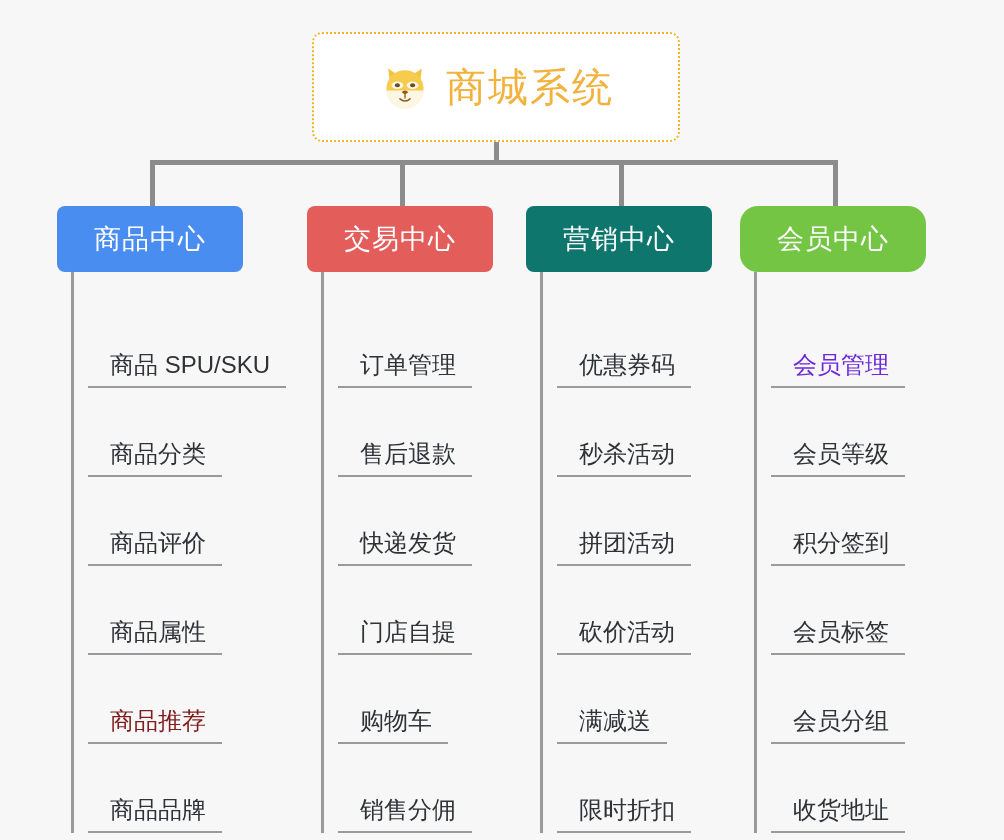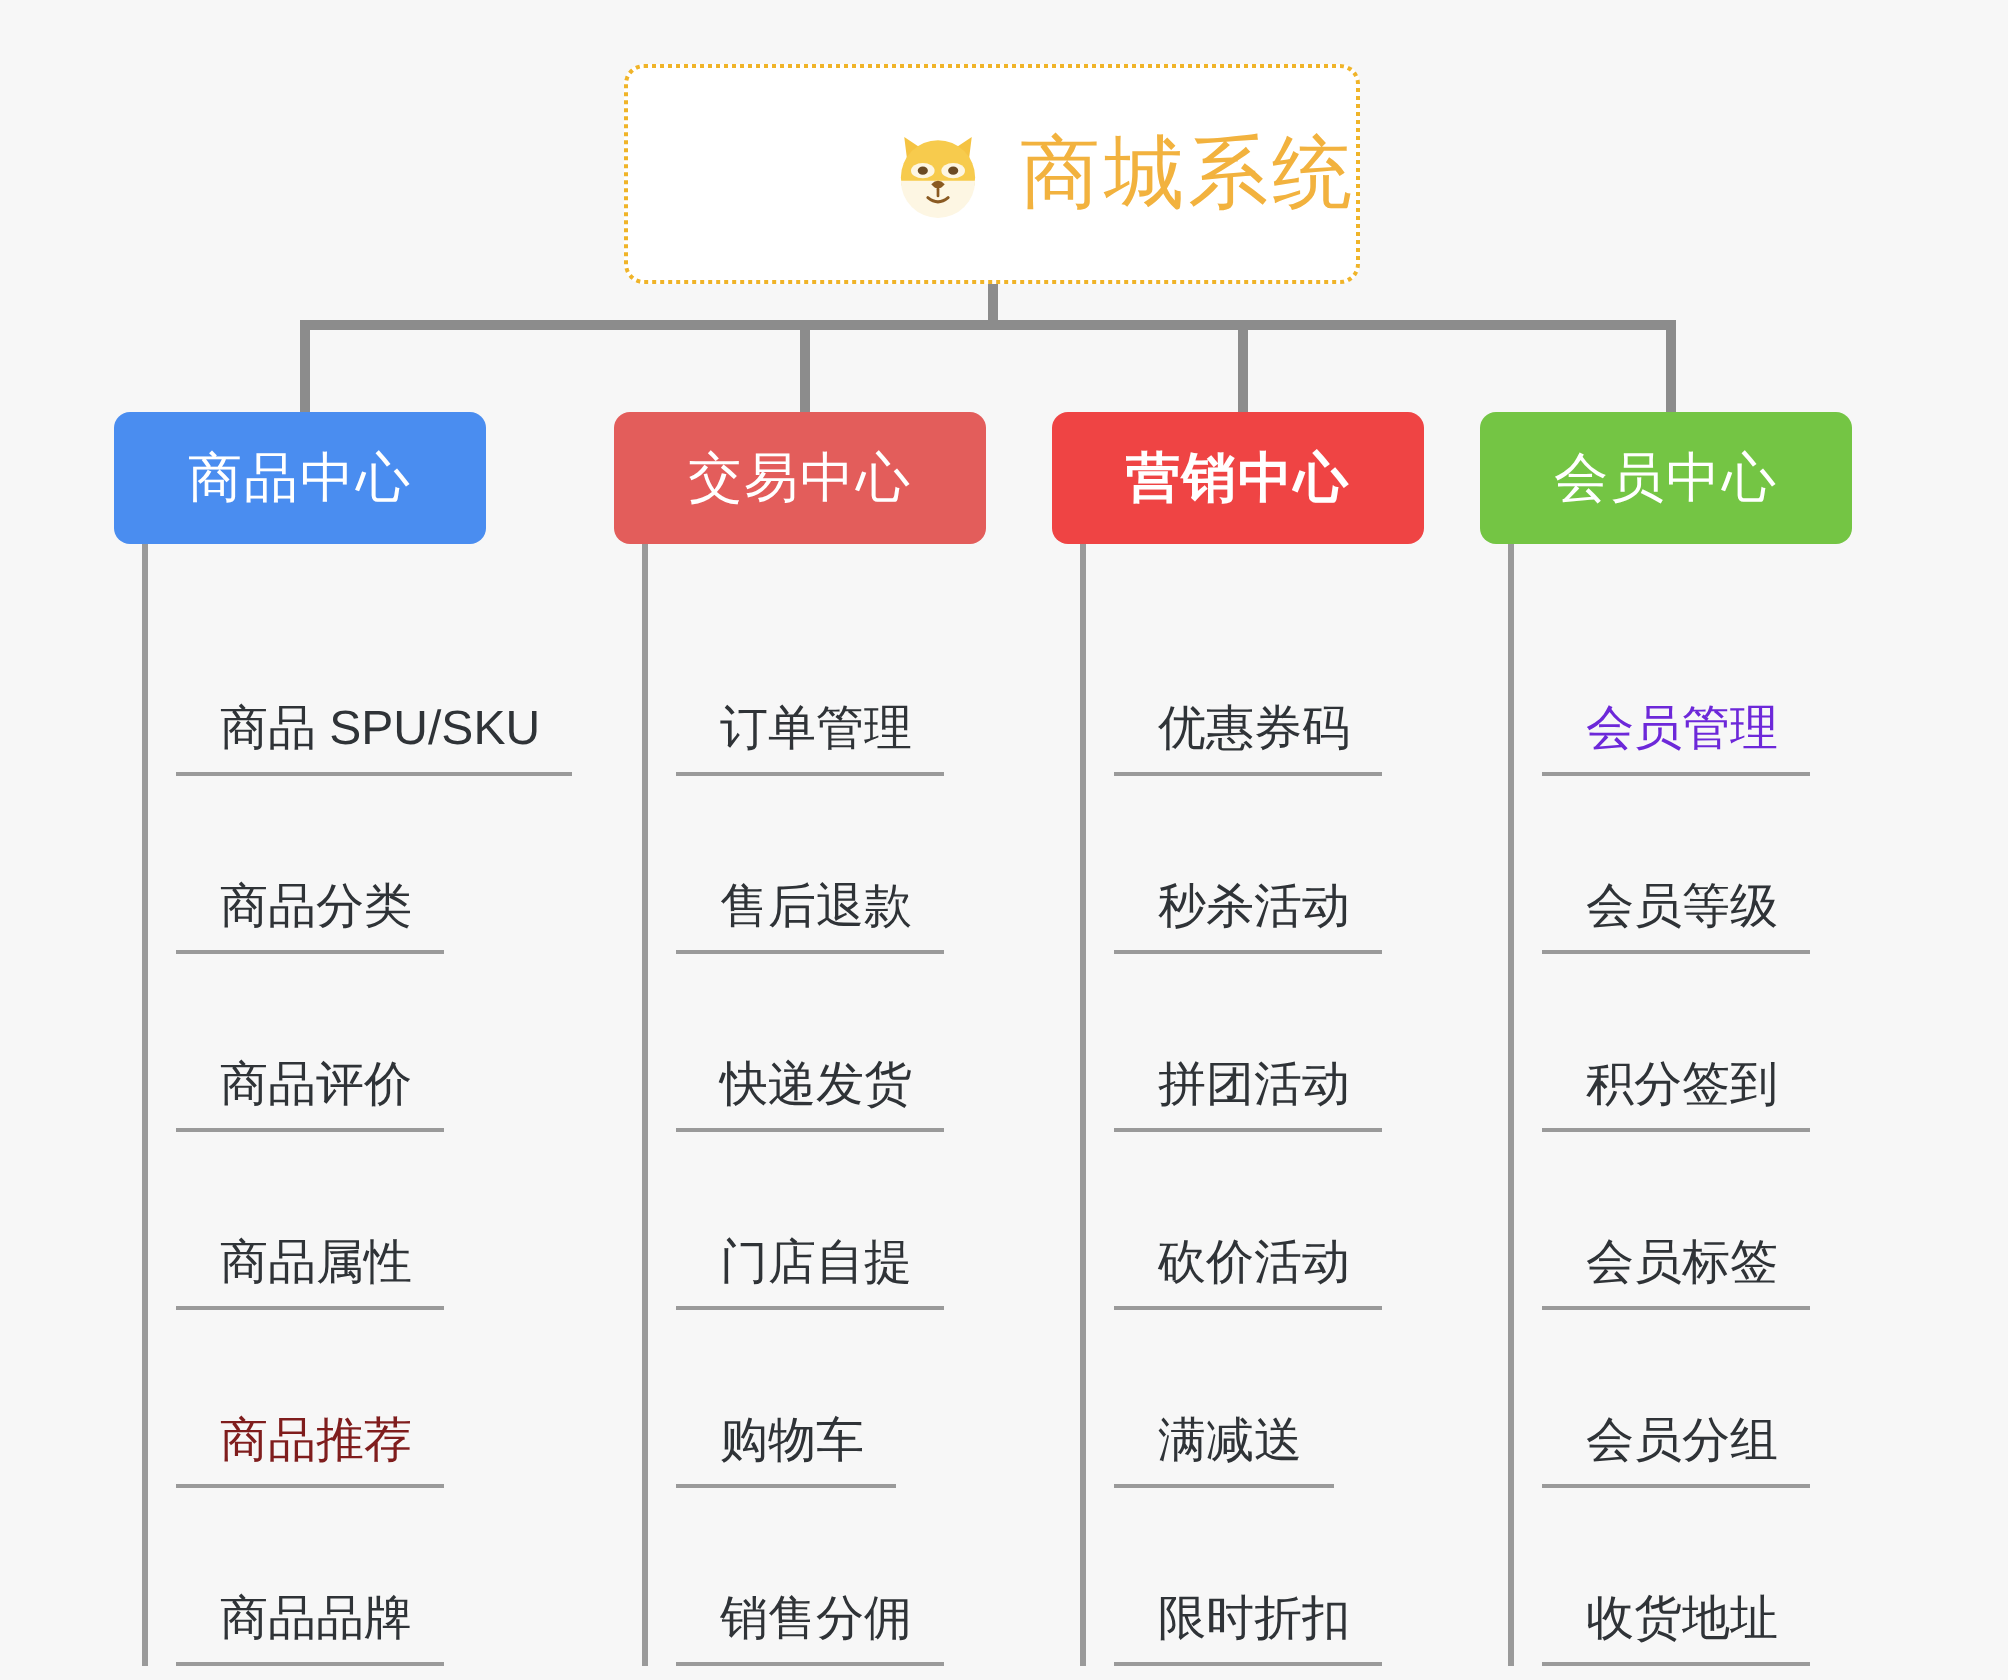--- a/index.html
+++ b/index.html
@@ -23,21 +23,21 @@
     position: absolute;
     left: 312px;
     top: 32px;
     width: 368px;
     height: 110px;
     background: #ffffff;
     border: 2px dotted #f0b429;
     border-radius: 10px;
     display: flex;
     align-items: center;
-    justify-content: flex-end;
+    justify-content: center;
     gap: 14px;
   }
   .root-emoji {
     width: 54px;
     height: 54px;
     flex: 0 0 auto;
     display: block;
   }
   .root-title {
     font-size: 40px;
@@ -94,21 +94,21 @@
     align-items: center;
     justify-content: center;
     color: #ffffff;
     font-size: 27px;
     letter-spacing: 1px;
     width: 100%;
   }
   .col-0 .cat-box { width: 186px; }
   .col-1 .cat-box { width: 186px; }
   .col-2 .cat-box { width: 186px; }
-  .col-3 .cat-box { width: 186px; }
+  .col-3 .cat-box { width: 186px; border-radius: 18px; }
 
   
   .leaf-list {
     position: relative;
     margin-top: 0;
     padding-top: 27px;
     padding-left: 14px;
     border-left: 3px solid #9a9a9a;
     margin-left: 14px;
   }
@@ -204,21 +204,21 @@
       <div class="leaf-item">
           <span class="leaf-inner" style="border-bottom-color: rgb(154, 154, 154); color: rgb(47, 51, 55);">购物车</span>
         </div>
       <div class="leaf-item">
           <span class="leaf-inner" style="border-bottom-color: rgb(154, 154, 154); color: rgb(47, 51, 55);">销售分佣</span>
         </div>
     </div>
   </div>
 
   <div class="column col-2">
-    <div class="cat-box" style="background: #ef4444; font-weight: bold;">
+    <div class="cat-box" style="background: #0f766e;">
       <span>营销中心</span>
     </div>
     <div class="leaf-list" style="border-left-color: rgb(154, 154, 154);">
       <div class="leaf-item">
           <span class="leaf-inner" style="border-bottom-color: rgb(154, 154, 154); color: rgb(47, 51, 55);">优惠券码</span>
         </div>
       <div class="leaf-item">
           <span class="leaf-inner" style="border-bottom-color: rgb(154, 154, 154); color: rgb(47, 51, 55);">秒杀活动</span>
         </div>
       <div class="leaf-item">

